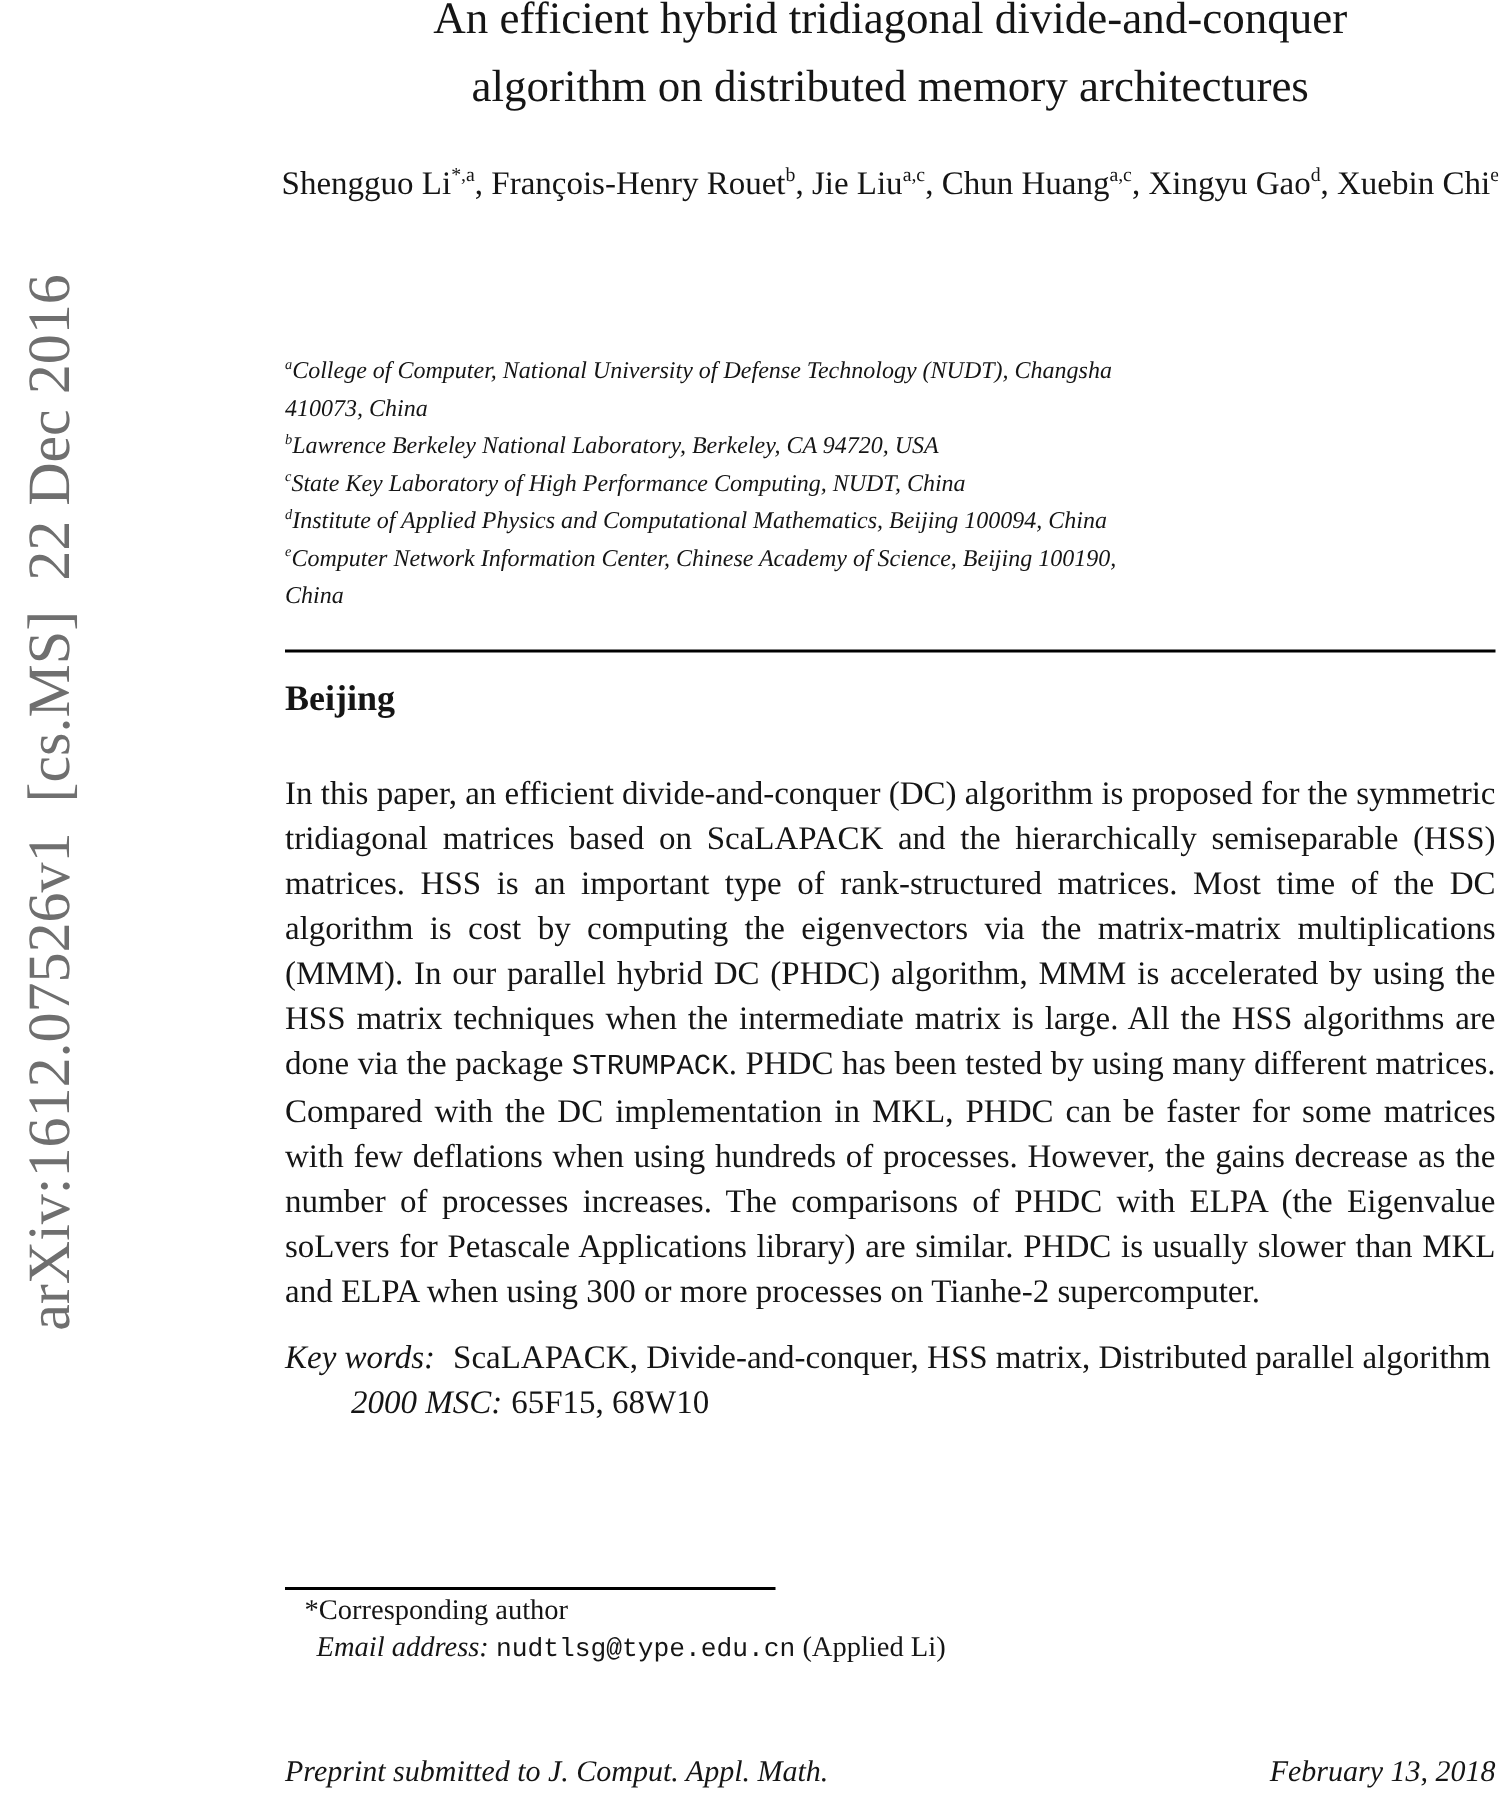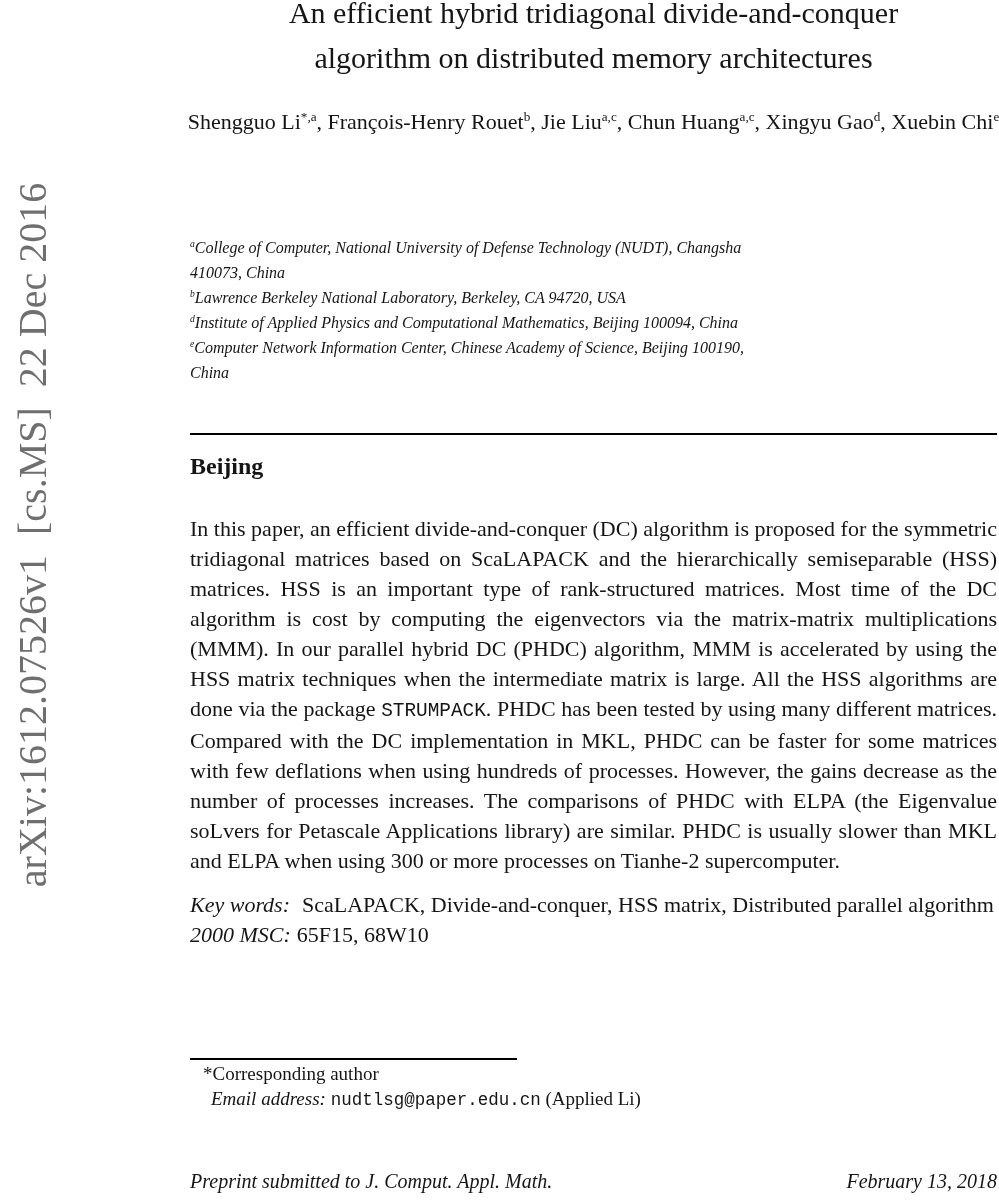--- a/index.html
+++ b/index.html
@@ -37,21 +37,21 @@
     font-size:24px;font-weight:bold;
   }
   .abs-flow{position:absolute;left:190px;top:494px;width:807px;}
   .abs{
     font-size:22px;line-height:30px;text-align:justify;margin-top:20px;
   }
   .tt{font-family:"Liberation Mono",monospace;font-size:0.88em;}
 
   .kw{margin-top:14px;font-size:22px;line-height:30px;}
   .kw-label{font-style:italic;margin-right:12px;margin-top:40px;}
-  .msc-label{font-style:italic;margin-right:6px;}
+  .msc-label{font-style:italic;margin-right:6px;margin-left:44px;}
 
   .footnote{
     position:absolute;left:190px;top:1061px;width:807px;
     font-size:19px;line-height:25px;
   }
   .fn1{padding-left:13px;}
   .fn2{padding-left:21px;}
   .em-label{font-style:italic;}
   .email{font-family:"Liberation Mono",monospace;font-size:17.5px;}
 
@@ -71,20 +71,21 @@
   <div class="title">
     <div>An efficient hybrid tridiagonal divide-and-conquer</div>
     <div>algorithm on distributed memory architectures</div>
   </div>
 
   <div class="authors"><span>Shengguo Li<sup>*,a</sup></span>, <span>François-Henry Rouet<sup>b</sup></span>, <span>Jie Liu<sup>a,c</sup></span>, <span>Chun Huang<sup>a,c</sup></span>, <span>Xingyu Gao<sup>d</sup></span>, <span>Xuebin Chi<sup>e</sup></span></div>
 
   <div class="affils">
       <div><sup>a</sup>College of Computer, National University of Defense Technology (NUDT), Changsha<br>410073, China</div>
       <div><sup>b</sup>Lawrence Berkeley National Laboratory, Berkeley, CA 94720, USA</div>
+      <div><sup>c</sup>State Key Laboratory of High Performance Computing, NUDT, China</div>
       <div><sup>d</sup>Institute of Applied Physics and Computational Mathematics, Beijing 100094, China</div>
       <div><sup>e</sup>Computer Network Information Center, Chinese Academy of Science, Beijing 100190,<br>China</div>
     </div>
 
   <div class="hr rule-abstract"></div>
 
   <div class="abstract-h">Beijing</div>
 
   <div class="abs-flow">
     <div class="abs"><span>In this paper, an efficient divide-and-conquer (DC) algorithm is proposed for the symmetric tridiagonal matrices based on ScaLAPACK and the hierarchically semiseparable (HSS) matrices. HSS is an important type of rank-structured matrices. Most time of the DC algorithm is cost by computing the eigenvectors via the matrix-matrix multiplications (MMM). In our parallel hybrid DC (PHDC) algorithm, MMM is accelerated by using the HSS matrix techniques when the intermediate matrix is large. All the HSS algorithms are done via the package </span><span class="tt">STRUMPACK</span><span>. PHDC has been tested by using many different matrices. Compared with the DC implementation in MKL, PHDC can be faster for some matrices with few deflations when using hundreds of processes. However, the gains decrease as the number of processes increases. The comparisons of PHDC with ELPA (the Eigenvalue soLvers for Petascale Applications library) are similar. PHDC is usually slower than MKL and ELPA when using 300 or more processes on Tianhe-2 supercomputer.</span></div>
@@ -96,21 +97,21 @@
       </div>
     </div>
   </div>
 
   <div class="hr rule-footnote"></div>
 
   <div class="footnote">
     <div class="fn1"><span>*</span><span>Corresponding author</span></div>
     <div class="fn2">
       <span class="em-label">Email address:</span>
-      <span class="email">nudtlsg@paper.edu.cn</span>
+      <span class="email">nudtlsg@type.edu.cn</span>
       <span>(Applied Li)</span>
     </div>
   </div>
 
   <div class="footer">
     <span>Preprint submitted to J. Comput. Appl. Math.</span>
     <span>February 13, 2018</span>
   </div>
 
 </div>

